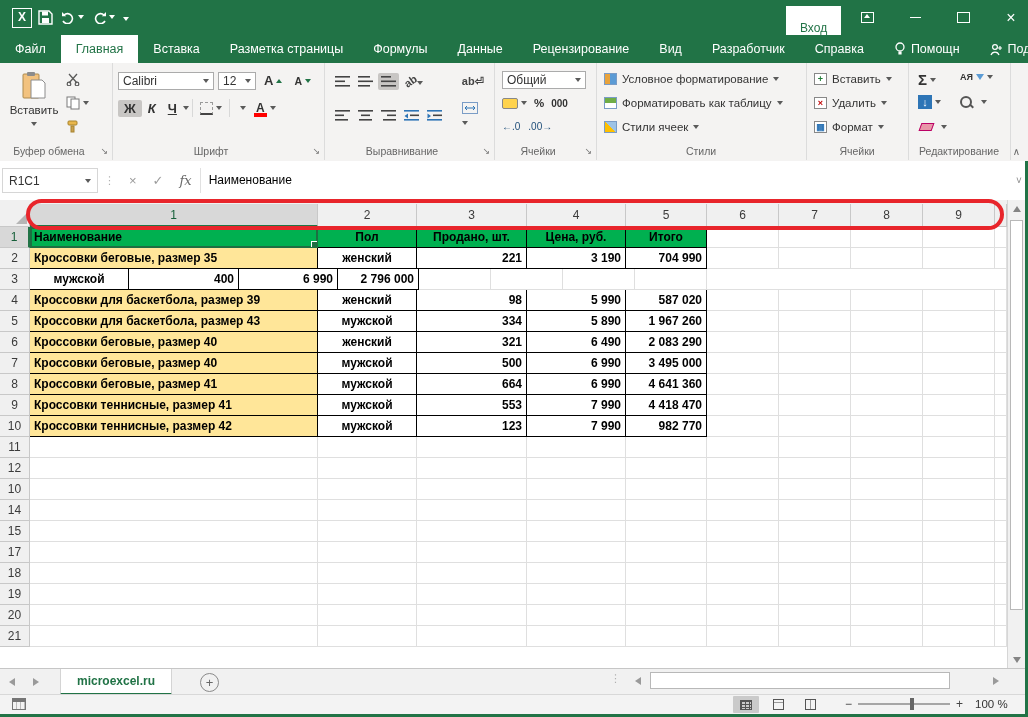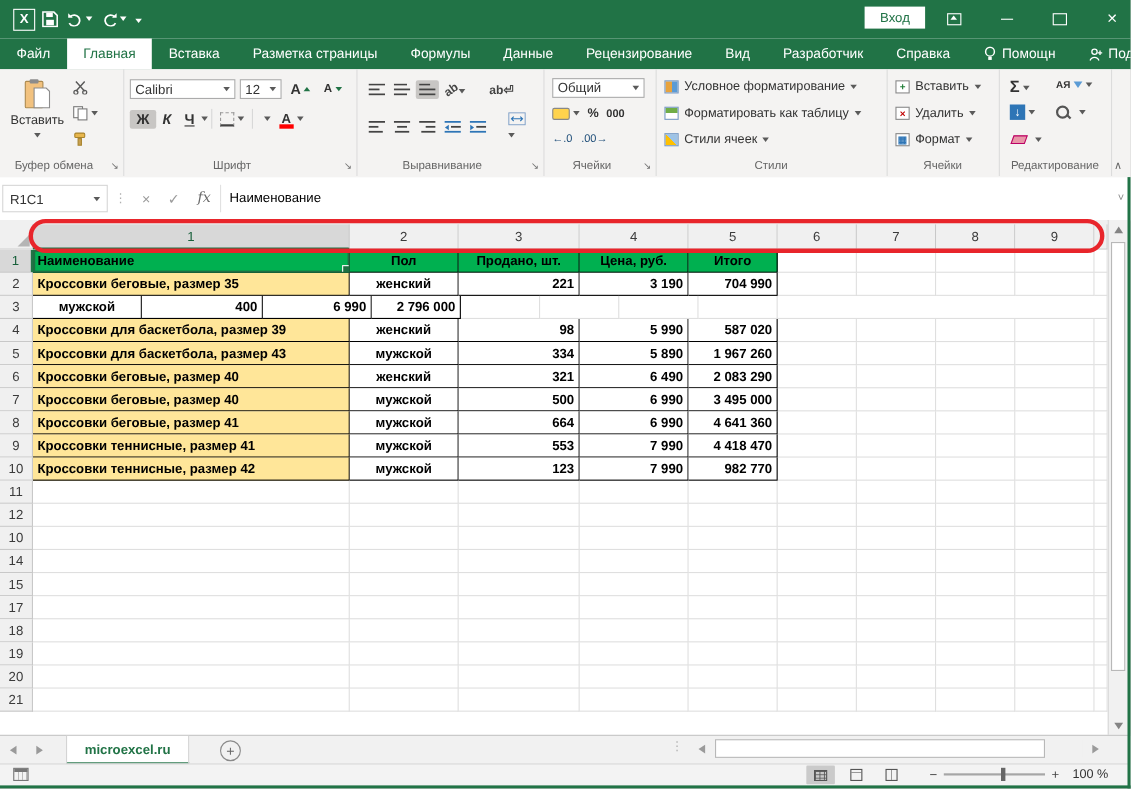--- a/index.html
+++ b/index.html
@@ -10,21 +10,21 @@
   .appicon{position:absolute;left:12px;top:8px;width:18px;height:18px;border:1px solid #fff;
            font-weight:bold;font-size:12px;line-height:17px;text-align:center;color:#fff;}
   .qat{position:absolute;left:38px;top:6px;display:flex;align-items:center;gap:8px;height:22px;}
   .qbtn{display:flex;align-items:center;gap:2px;cursor:default;}
   .dd{width:0;height:0;border-left:3px solid transparent;border-right:3px solid transparent;
       border-top:4px solid #5a5a5a;display:inline-block;}
   .dd.w{border-top-color:#fff;}
   .qat-line{width:12px;height:2px;background:#fff;margin-bottom:2px;}
   #title{position:absolute;left:0;top:9px;width:100%;text-align:center;font-size:12.5px;color:#fff;}
   #signin{position:absolute;left:786px;top:6px;background:#fff;color:#217346;font-size:12px;
-          padding:3px 14px;cursor:default;}
+          padding:15px 14px;cursor:default;}
   .wctrl{position:absolute;top:0;height:35px;display:flex;align-items:center;justify-content:center;color:#fff;}
   #ribopt{left:852px;width:30px;}
   #minbtn{left:900px;width:30px;}
   #maxbtn{left:948px;width:30px;}
   #closebtn{left:996px;width:30px;font-size:16px;}
   .boxico{width:11px;height:9px;border:1px solid #fff;position:relative;}
   .boxico .up{position:absolute;left:2px;top:1px;width:0;height:0;border-left:3px solid transparent;
       border-right:3px solid transparent;border-bottom:4px solid #fff;}
   .minline{width:11px;height:1px;background:#fff;}
   
@@ -364,21 +364,21 @@
             </svg>
           </span>
         <span class="aicon active">
           <svg width="15" height="11">
               <rect width="10" height="1.6" fill="#444"></rect>
               <rect y="4.5" width="15" height="1.6" fill="#444"></rect>
               <rect y="9" width="15" height="1.6" fill="#444"></rect>
             </svg>
           </span>
         <span class="aicon"><span class="abtxt rot45">ab</span><span class="dd"></span></span>
-        <span class="aicon" style="margin-left:14px;"><span class="abtxt">ab</span><span class="abtxt">⏎</span></span>
+        <span class="aicon" style="margin-left:31px;"><span class="abtxt">ab</span><span class="abtxt">⏎</span></span>
       </div>
       <div class="arow2">
         <span class="aicon">
           <svg width="15" height="11">
               <rect width="15" height="1.6" fill="#444"></rect>
               <rect y="4.5" width="9" height="1.6" fill="#444"></rect>
               <rect y="9" width="13" height="1.6" fill="#444"></rect>
             </svg>
           </span>
         <span class="aicon">

